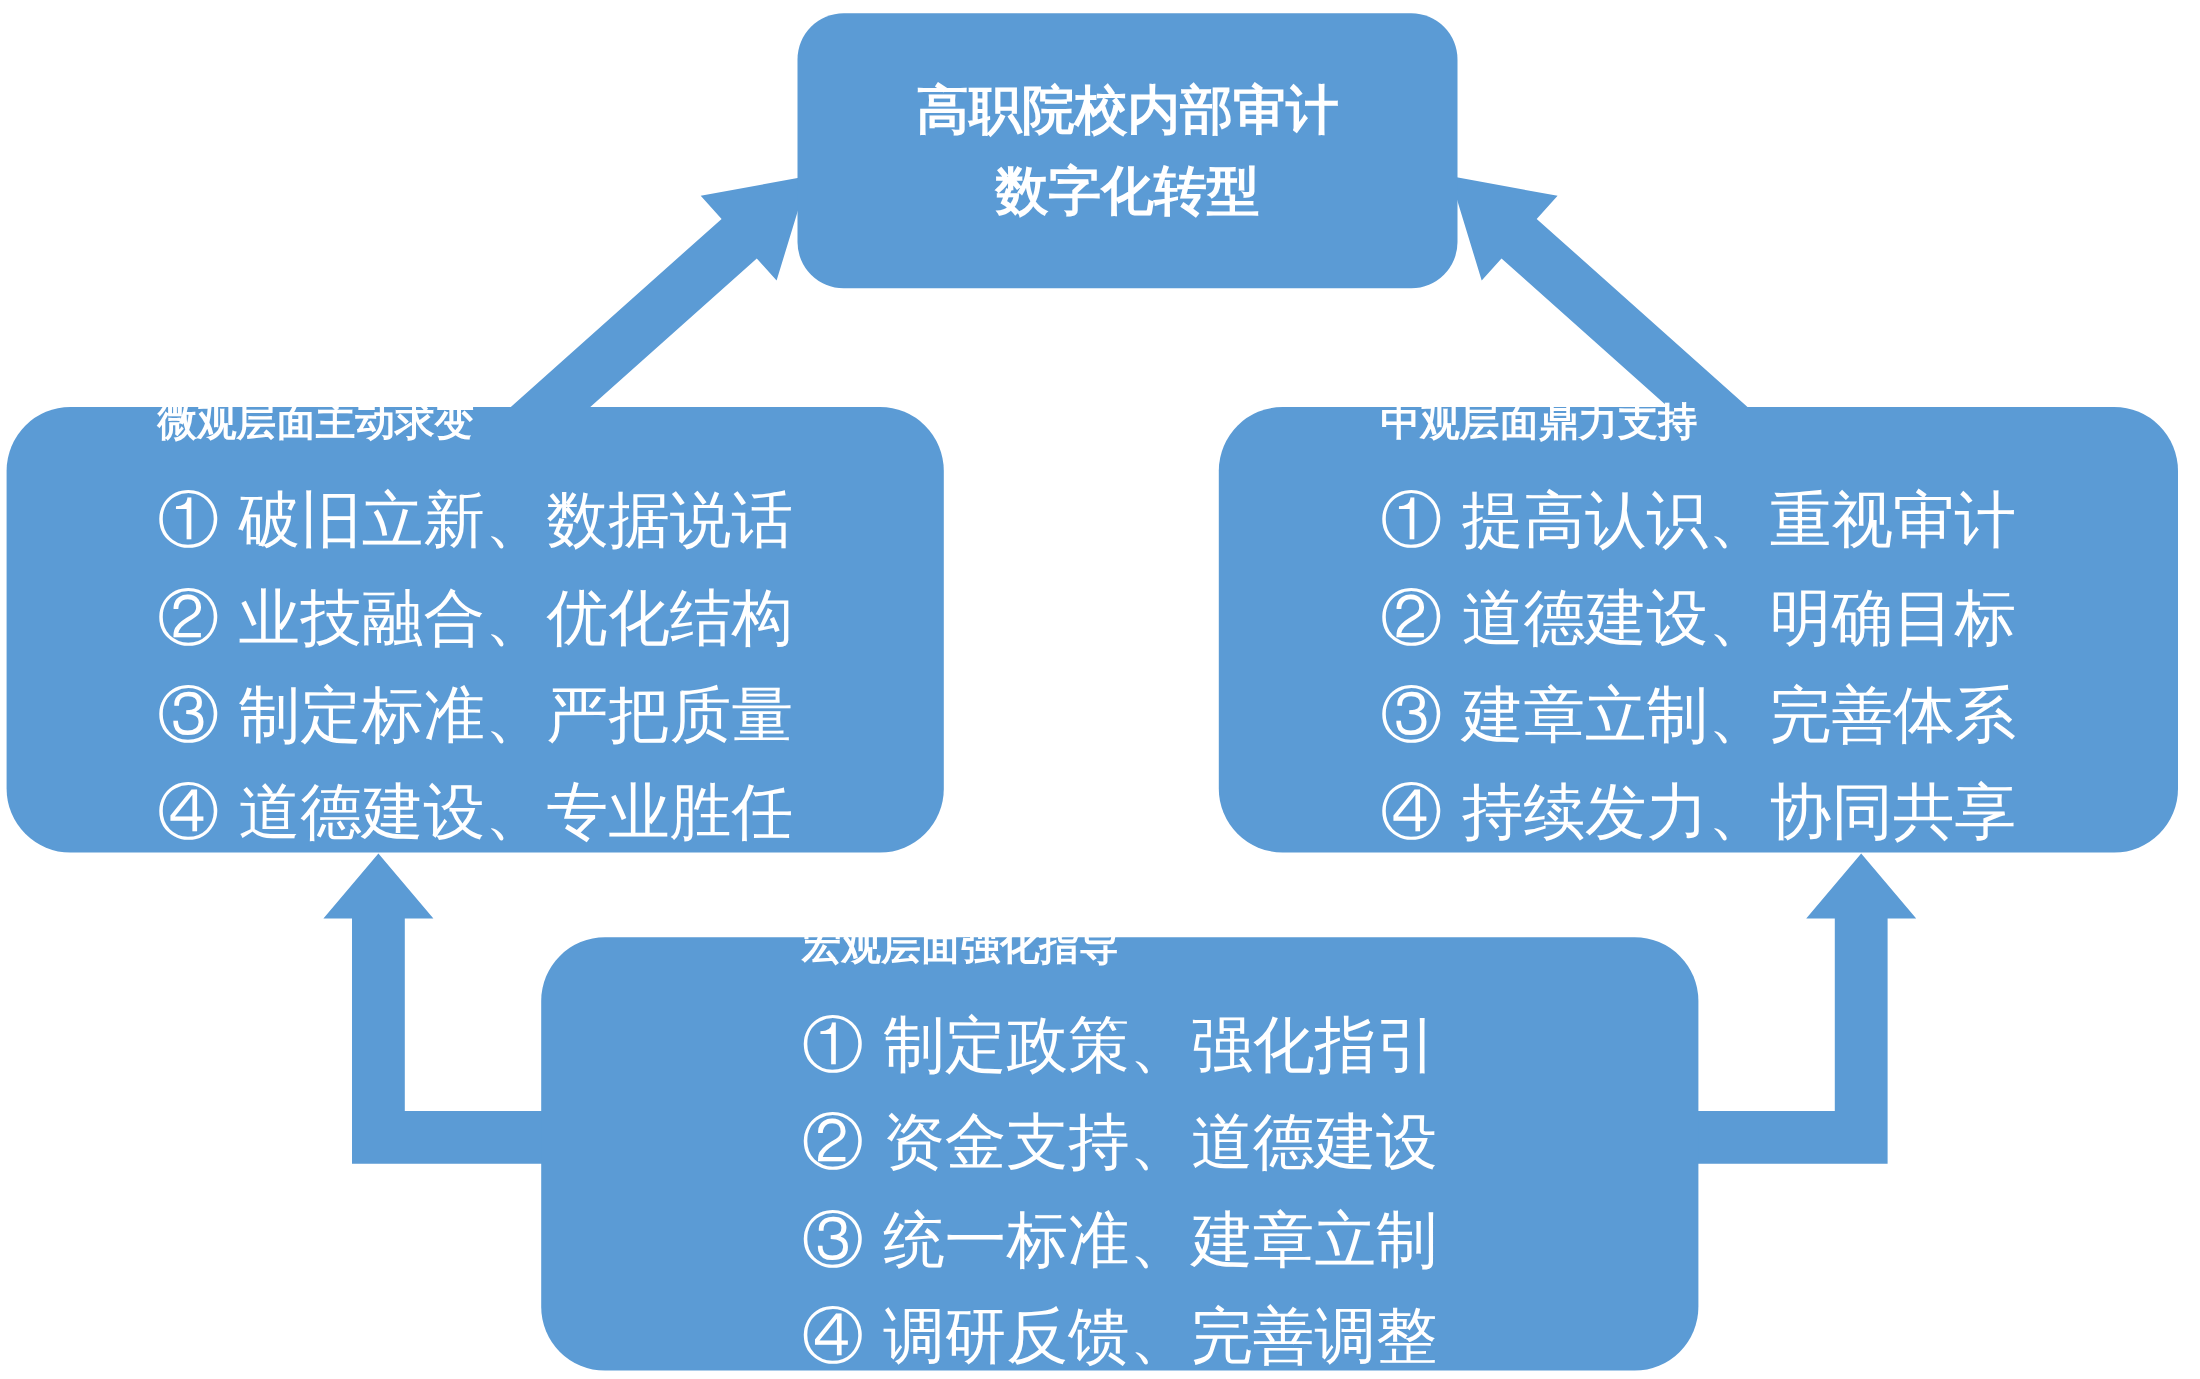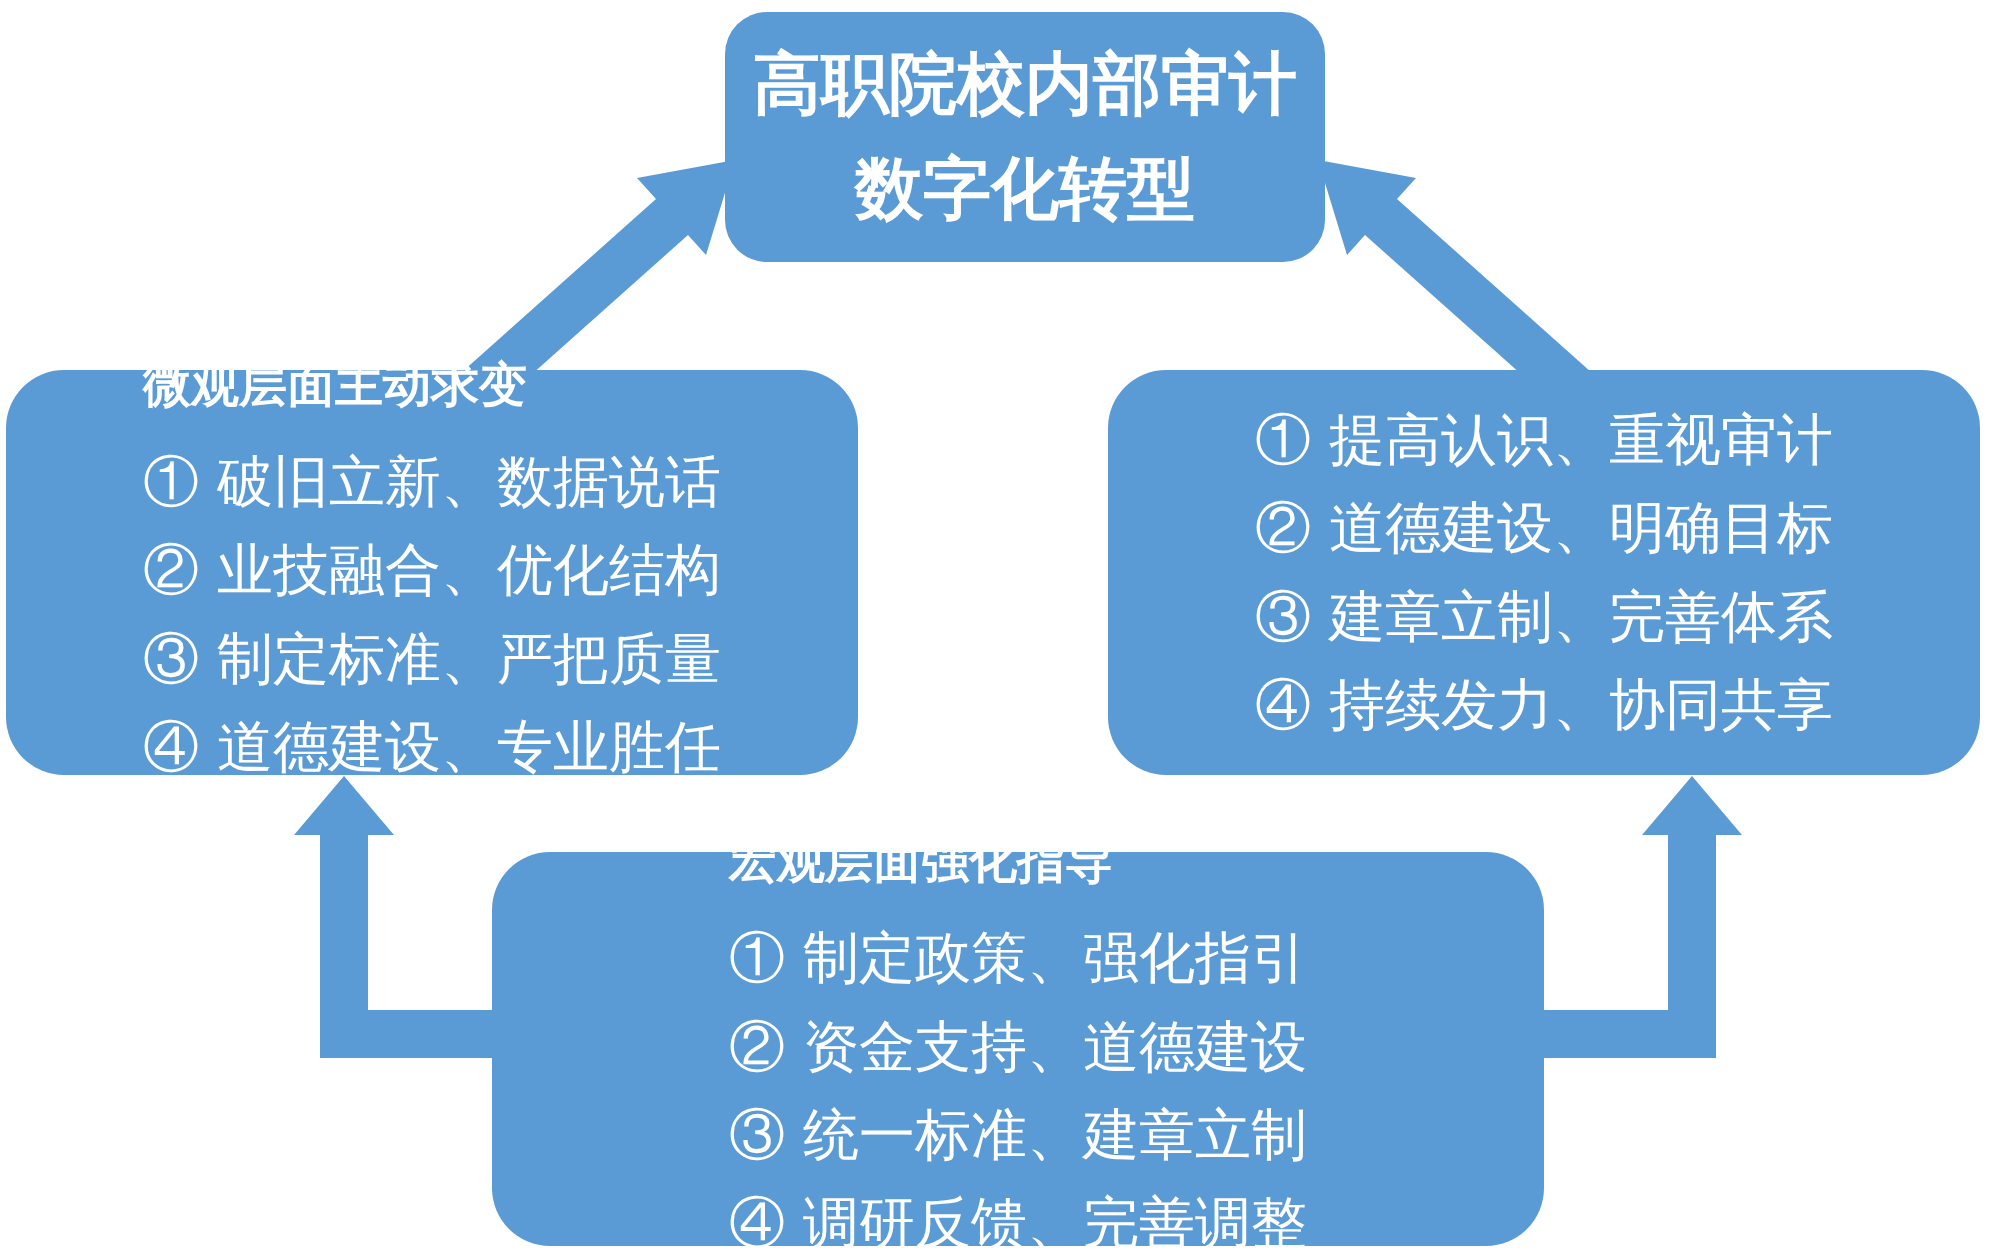--- a/index.html
+++ b/index.html
@@ -32,36 +32,35 @@
     align-items:center;
     justify-content:center;
   }
   .top-box{
     left:725px;top:12px;
     width:600px;height:250px;
     border-radius:42px;
     text-align:center;
   }
   .top-title{
-    font-size:68px;
+    font-size:48px;
     font-weight:bold;
     line-height:1.55;
-    font-family:Liberation Serif, serif;
   }
   .side-box{border-radius:58px;}
   .left-box{left:6px;top:370px;width:852px;height:405px;}
   .right-box{left:1108px;top:370px;width:872px;height:405px;}
   .bottom-box{left:492px;top:852px;width:1052px;height:394px;border-radius:58px;}
   .box-content{
     display:flex;
     flex-direction:column;
     text-align:left;
   }
   .box-title{
-    font-size:48px;
+    font-size:36px;
     font-weight:bold;
     line-height:1.25;
     margin-bottom:24px;
   }
   .box-list{
     list-style:none;
     font-size:56px;
     line-height:1.58;
     font-weight:normal;
   }
@@ -92,20 +91,21 @@
         <li>① 破旧立新、数据说话</li>
         <li>② 业技融合、优化结构</li>
         <li>③ 制定标准、严把质量</li>
         <li>④ 道德建设、专业胜任</li>
       </ul>
     </div>
   </div>
 
   <div class="box side-box right-box">
     <div class="box-content">
+      <div class="box-title">中观层面鼎力支持</div>
       <ul class="box-list">
         <li>① 提高认识、重视审计</li>
         <li>② 道德建设、明确目标</li>
         <li>③ 建章立制、完善体系</li>
         <li>④ 持续发力、协同共享</li>
       </ul>
     </div>
   </div>
 
   <div class="box bottom-box">

